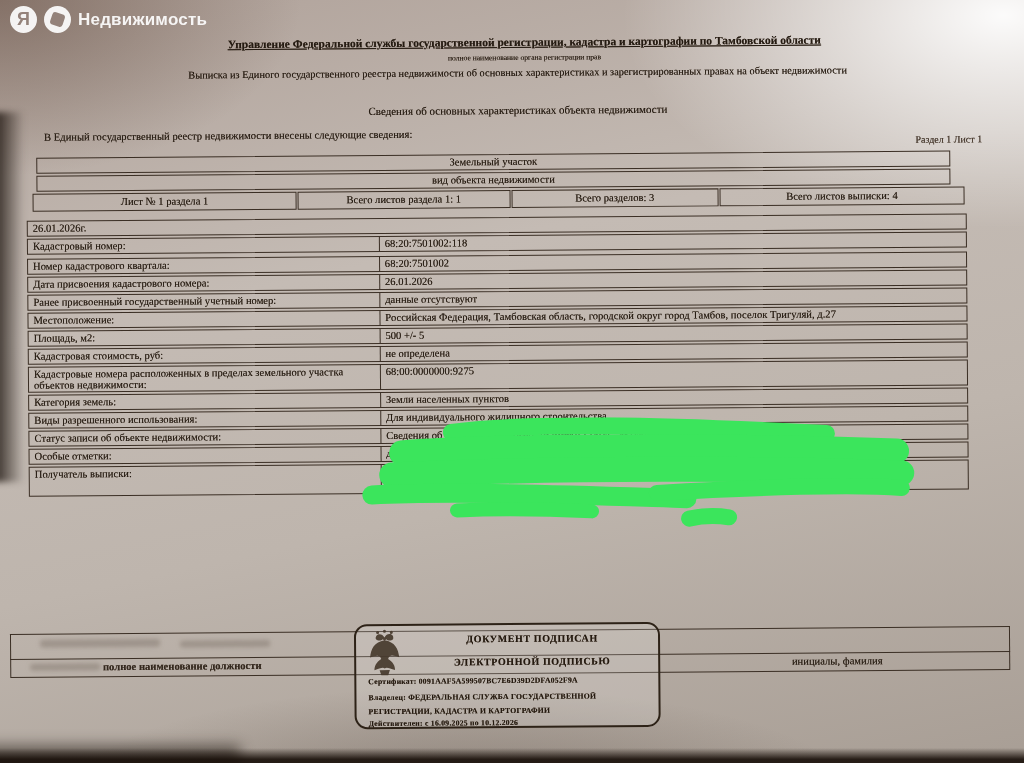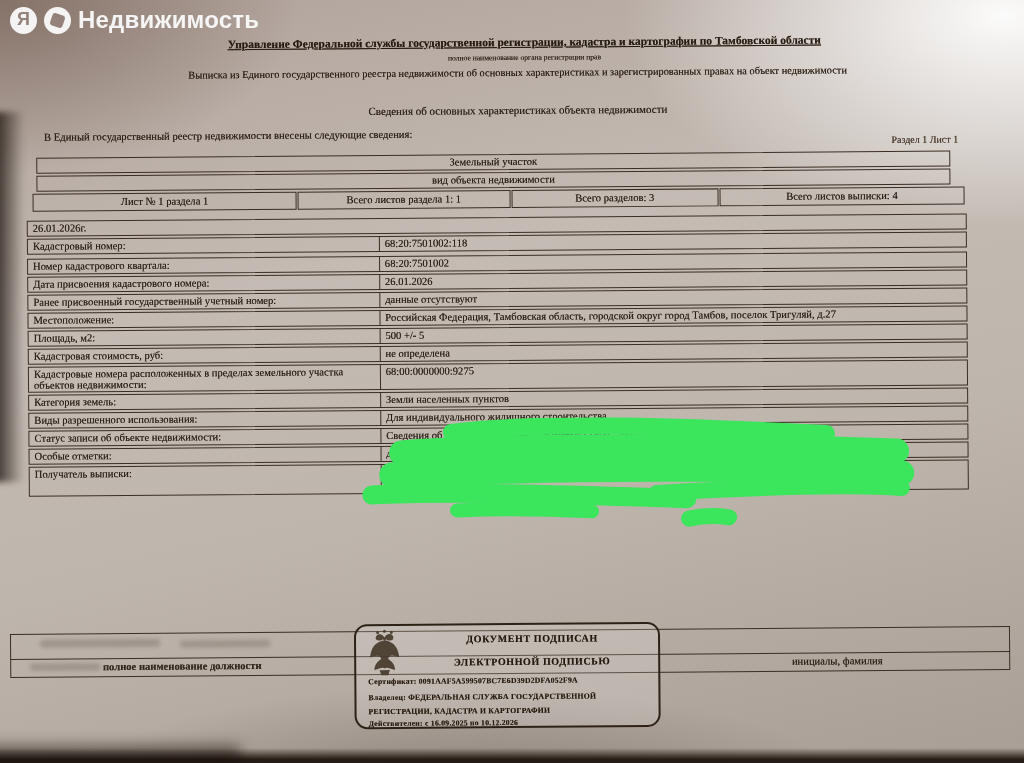--- a/index.html
+++ b/index.html
@@ -24,34 +24,34 @@
   .corner-bl{position:absolute;left:-20px;bottom:-8px;width:260px;height:26px;
     background:rgba(24,15,9,.5);filter:blur(7px)}
 
   
   .watermark{position:absolute;left:10px;top:6px;display:flex;align-items:center;gap:7px;
     color:#fdfdfd;opacity:.93;font-family:"Liberation Sans","DejaVu Sans",sans-serif;z-index:9}
   .wm-c{width:27px;height:27px;border-radius:50%;background:#fdfdfd;display:flex;
     align-items:center;justify-content:center;box-sizing:border-box}
   .wm-c1{font-weight:700;font-size:18px;color:#95837b;padding-bottom:1px}
   .wm-house{width:13px;height:13px;background:#95837b;border-radius:3px;transform:rotate(18deg)}
-  .wm-text{font-size:24px;font-weight:600;letter-spacing:.2px}
+  .wm-text{font-size:17px;font-weight:600;letter-spacing:.2px}
 
   
   .doc{position:absolute;inset:0;transform:rotate(-.45deg);
     text-shadow:0 0 .6px rgba(52,36,22,.7)}
 
   .authority{position:absolute;left:70px;right:40px;top:36px;text-align:center;
     font-weight:700;font-size:11.5px}
   .authority .u{text-decoration:underline}
   .auth-caption{position:absolute;left:70px;right:40px;top:53px;text-align:center;font-size:7.6px}
   .title{position:absolute;left:46px;right:30px;top:67px;text-align:center;font-size:10.4px}
   .subtitle{position:absolute;left:46px;right:30px;top:104px;text-align:center;font-size:11px}
   .intro{position:absolute;left:46px;top:128px;font-size:10.6px}
-  .secref{position:absolute;right:64px;top:137px;font-size:10px;color:#46392e}
+  .secref{position:absolute;right:40px;top:137px;font-size:10px;color:#46392e}
 
   .bx{box-sizing:border-box;border:1.3px solid #3a2e24}
   .tA{position:absolute;left:38px;top:154px;width:914px;font-size:10.6px;text-align:center}
   .tA .trow{height:16px;padding-top:1px;margin-bottom:2px}
   .tB{position:absolute;left:34px;top:190px;width:932px;display:flex;font-size:10.6px;text-align:center}
   .tB .cell{height:18px;padding-top:2px;margin-right:1px}
   .tB .c0{width:28.4%}.tB .c1{width:22.9%}.tB .c2{width:22.3%}.tB .c3{width:26.4%;margin-right:0}
 
   .tC{position:absolute;left:28px;top:217px;width:940px;font-size:10.6px}
   .tD{position:absolute;left:28px;top:255px;width:940px;font-size:10.6px}

